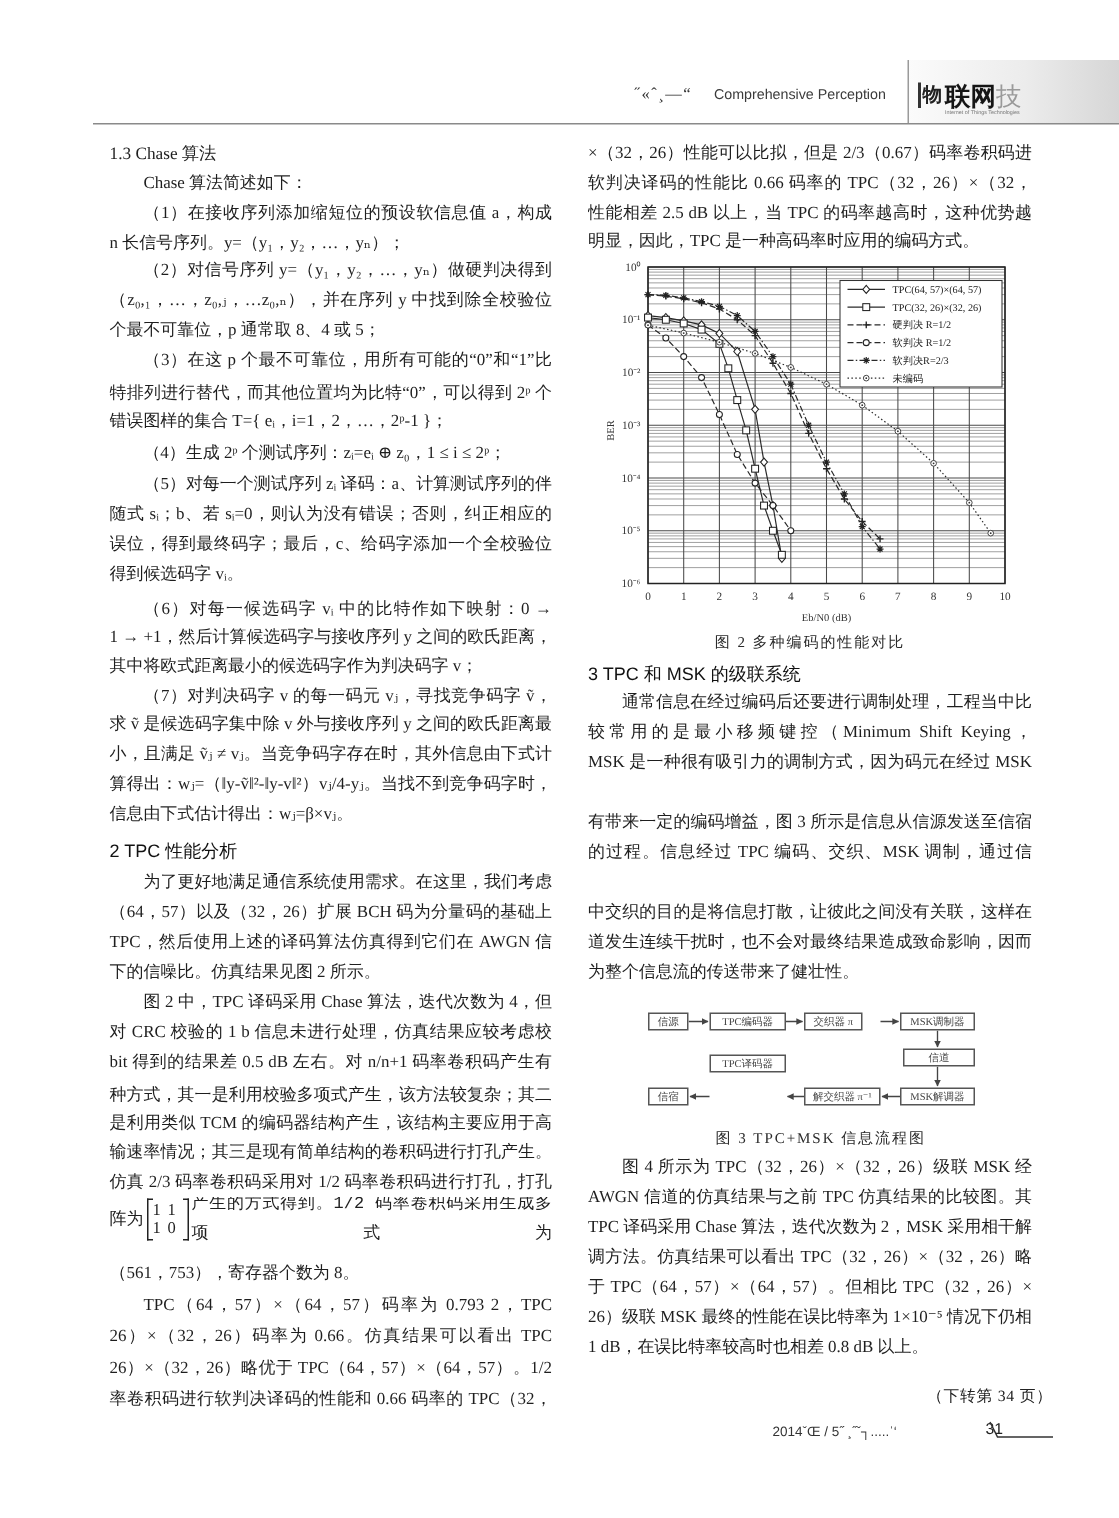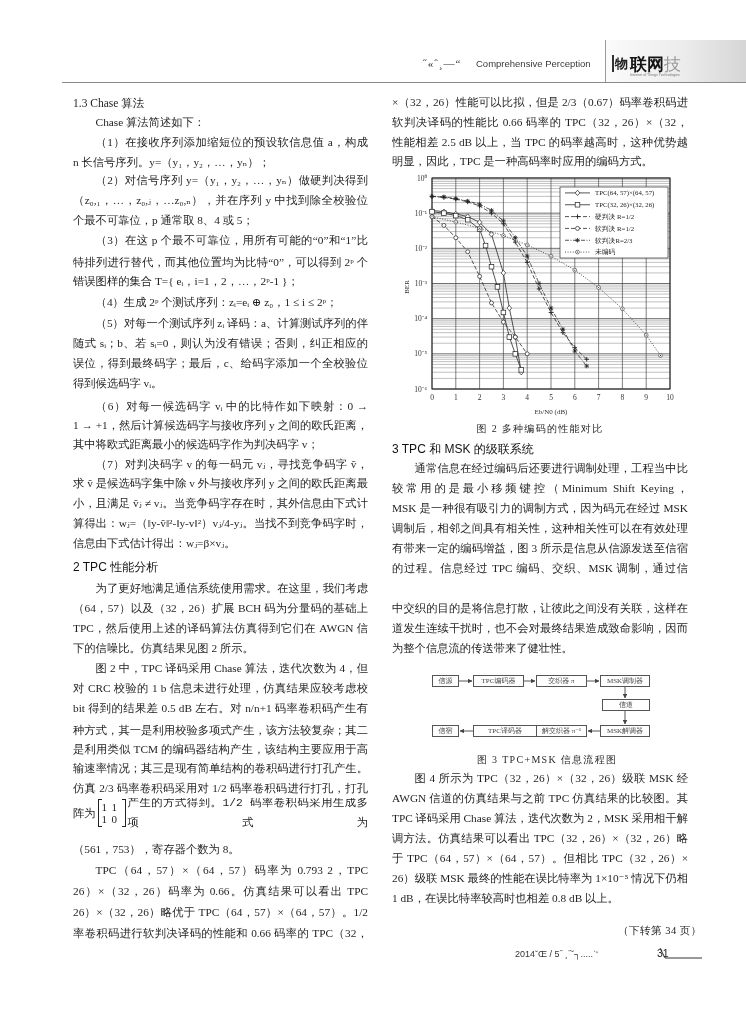--- a/index.html
+++ b/index.html
@@ -388,21 +388,20 @@
         </g>
       </g>
     </svg>
 
   <div class="caption" style="left:392px;top:420px;width:296px;text-align:center">图 2  多种编码的性能对比</div>
 
   <div class="ln R sec-head" style="top:439px">3  TPC 和 MSK 的级联系统</div>
   <div class="ln R ind" style="top:458px">通常信息在经过编码后还要进行调制处理，工程当中比</div>
   <div class="ln R" style="top:478px">较常用的是最小移频键控（Minimum Shift Keying，MSK），</div>
   <div class="ln R" style="top:498px">MSK 是一种很有吸引力的调制方式，因为码元在经过 MSK</div>
-  <div class="ln R" style="top:518px">调制后，相邻之间具有相关性，这种相关性可以在有效处理</div>
   <div class="ln R" style="top:538px">有带来一定的编码增益，图 3 所示是信息从信源发送至信宿</div>
   <div class="ln R" style="top:558px">的过程。信息经过 TPC 编码、交织、MSK 调制，通过信道，</div>
   <div class="ln R" style="top:598px">中交织的目的是将信息打散，让彼此之间没有关联，这样在信</div>
   <div class="ln R" style="top:618px">道发生连续干扰时，也不会对最终结果造成致命影响，因而</div>
   <div class="ln R last" style="top:638px">为整个信息流的传送带来了健壮性。</div>
 
   <div>
     <svg id="flow-arrows" viewBox="0 0 250 80" xmlns="http://www.w3.org/2000/svg">
       <defs>
         <marker id="ah" viewBox="0 0 6 6" refX="5.5" refY="3" markerWidth="5" markerHeight="5" orient="auto">
@@ -413,26 +412,26 @@
       <line x1="104" y1="16" x2="115" y2="16" stroke="#444" stroke-width="0.9" marker-end="url(#ah)"></line>
       <line x1="167" y1="16" x2="179" y2="16" stroke="#444" stroke-width="0.9" marker-end="url(#ah)"></line>
       <line x1="205" y1="22" x2="205" y2="33" stroke="#444" stroke-width="0.9" marker-end="url(#ah)"></line>
       <line x1="205" y1="46" x2="205" y2="59" stroke="#444" stroke-width="0.9" marker-end="url(#ah)"></line>
       <line x1="180" y1="66" x2="168" y2="66" stroke="#444" stroke-width="0.9" marker-end="url(#ah)"></line>
       <line x1="116" y1="66" x2="105" y2="66" stroke="#444" stroke-width="0.9" marker-end="url(#ah)"></line>
       <line x1="53" y1="66" x2="40" y2="66" stroke="#444" stroke-width="0.9" marker-end="url(#ah)"></line>
     </svg>
     <div class="blk" style="left:432px;top:675px;width:27px">信源</div>
     <div class="blk" style="left:473px;top:675px;width:51px">TPC编码器</div>
-    <div class="blk" style="left:536px;top:675px;width:51px">交织器 π</div>
+    <div class="blk" style="left:536px;top:675px;width:39px">交织器 π</div>
     <div class="blk" style="left:600px;top:675px;width:50px">MSK调制器</div>
     <div class="blk" style="left:602px;top:699px;width:48px">信道</div>
     <div class="blk" style="left:600px;top:725px;width:50px">MSK解调器</div>
     <div class="blk" style="left:536px;top:725px;width:51px">解交织器 π⁻¹</div>
-    <div class="blk" style="left:473px;top:725px;width:64px">TPC译码器</div>
+    <div class="blk" style="left:473px;top:703px;width:51px">TPC译码器</div>
     <div class="blk" style="left:432px;top:725px;width:27px">信宿</div>
   </div>
   <div class="caption" style="left:477px;top:751px">图 3  TPC+MSK 信息流程图</div>
 
   <div class="ln R ind" style="top:768px">图 4 所示为 TPC（32，26）×（32，26）级联 MSK 经过</div>
   <div class="ln R" style="top:788px">AWGN 信道的仿真结果与之前 TPC 仿真结果的比较图。其中</div>
   <div class="ln R" style="top:808px">TPC 译码采用 Chase 算法，迭代次数为 2，MSK 采用相干解</div>
   <div class="ln R" style="top:828px">调方法。仿真结果可以看出 TPC（32，26）×（32，26）略优</div>
   <div class="ln R" style="top:848px">于 TPC（64，57）×（64，57）。但相比 TPC（32，26）×（32，</div>
   <div class="ln R" style="top:868px">26）级联 MSK 最终的性能在误比特率为 1×10⁻⁵ 情况下仍相差</div>

